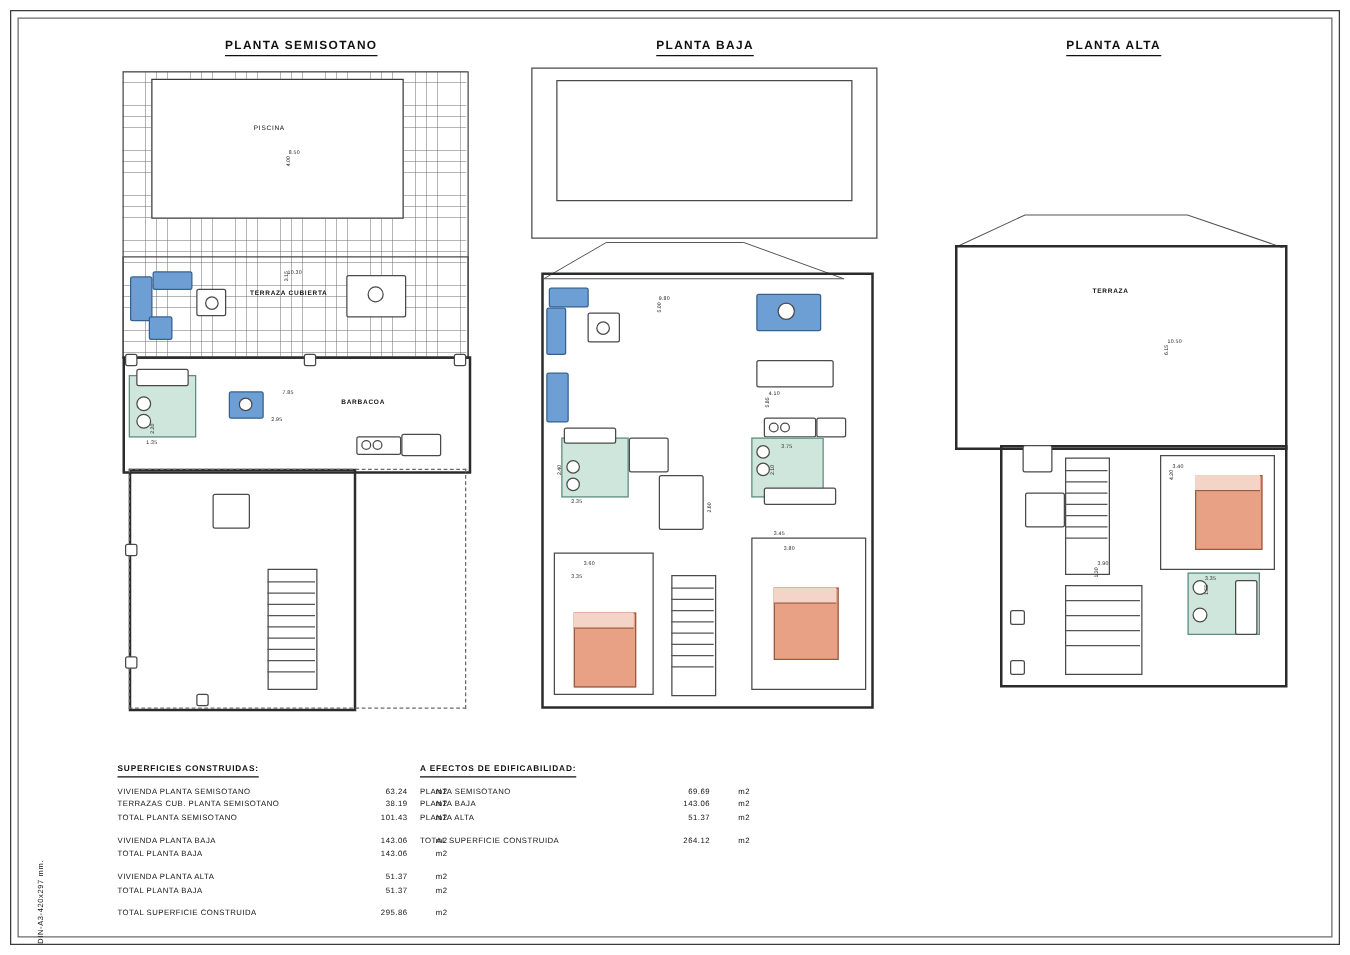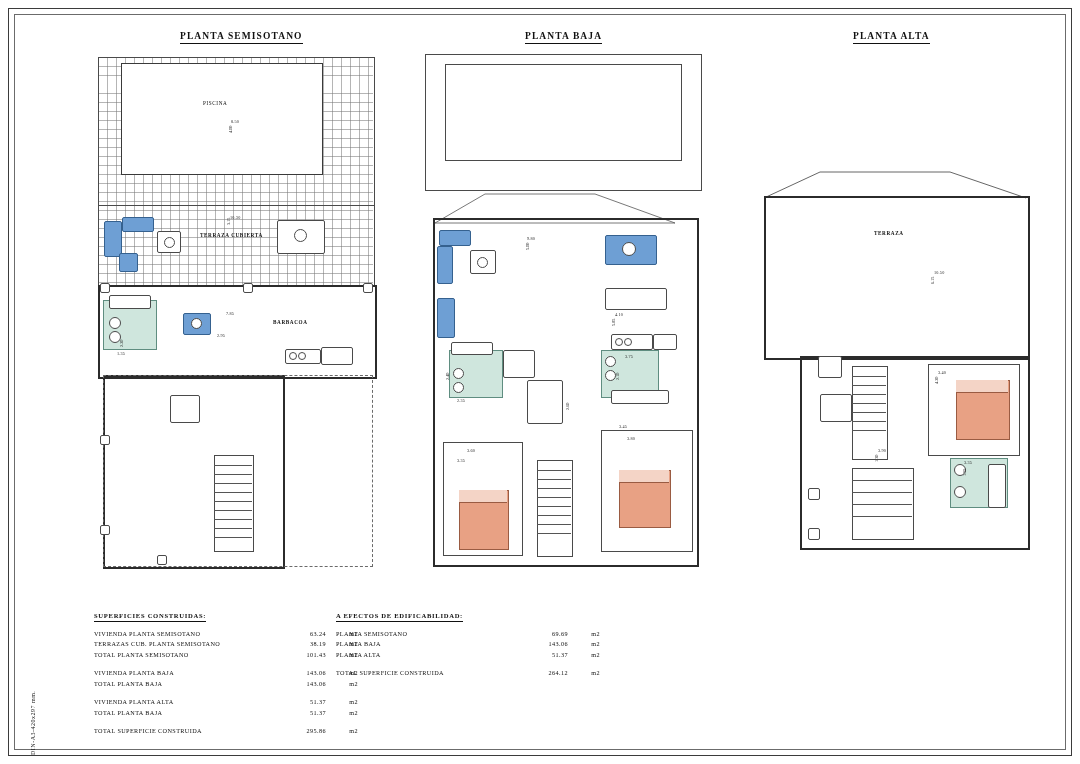--- a/index.html
+++ b/index.html
@@ -5,21 +5,21 @@
   html,body{margin:0;padding:0;}
   body{
     width:1080px;height:764px;
     background:#ffffff;
     font-family:"Liberation Sans", sans-serif;
     color:#1a1a1a;
     position:relative;
     overflow:hidden;
   }
   #sheet{
-    position:absolute; inset:0;font-family:Liberation Serif, serif;
+    position:absolute; inset:0;
   }
   
   .frame-outer{
     position:absolute;
     left:8px; top:8px; right:8px; bottom:8px;
     border:1px solid #3b3b3b;
   }
   .frame-inner{
     position:absolute;
     left:14px; top:14px; right:14px; bottom:14px;

